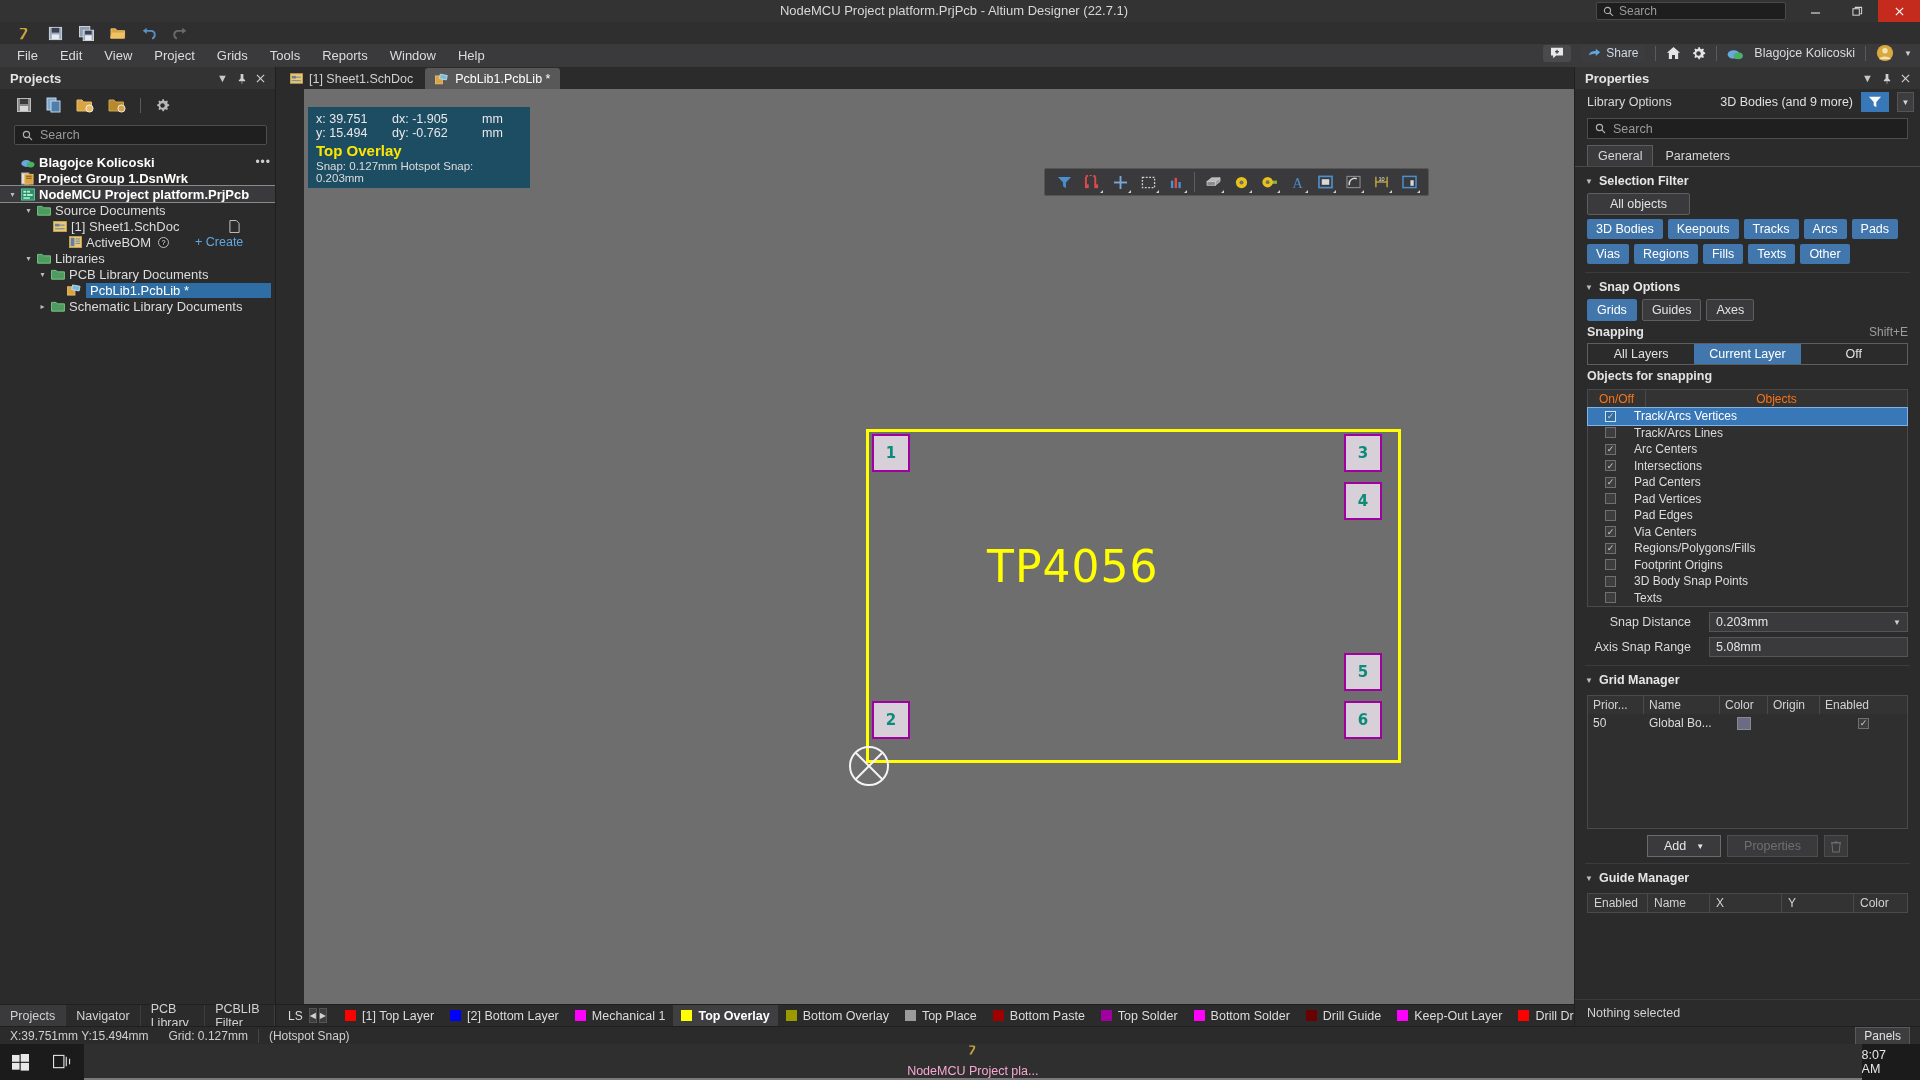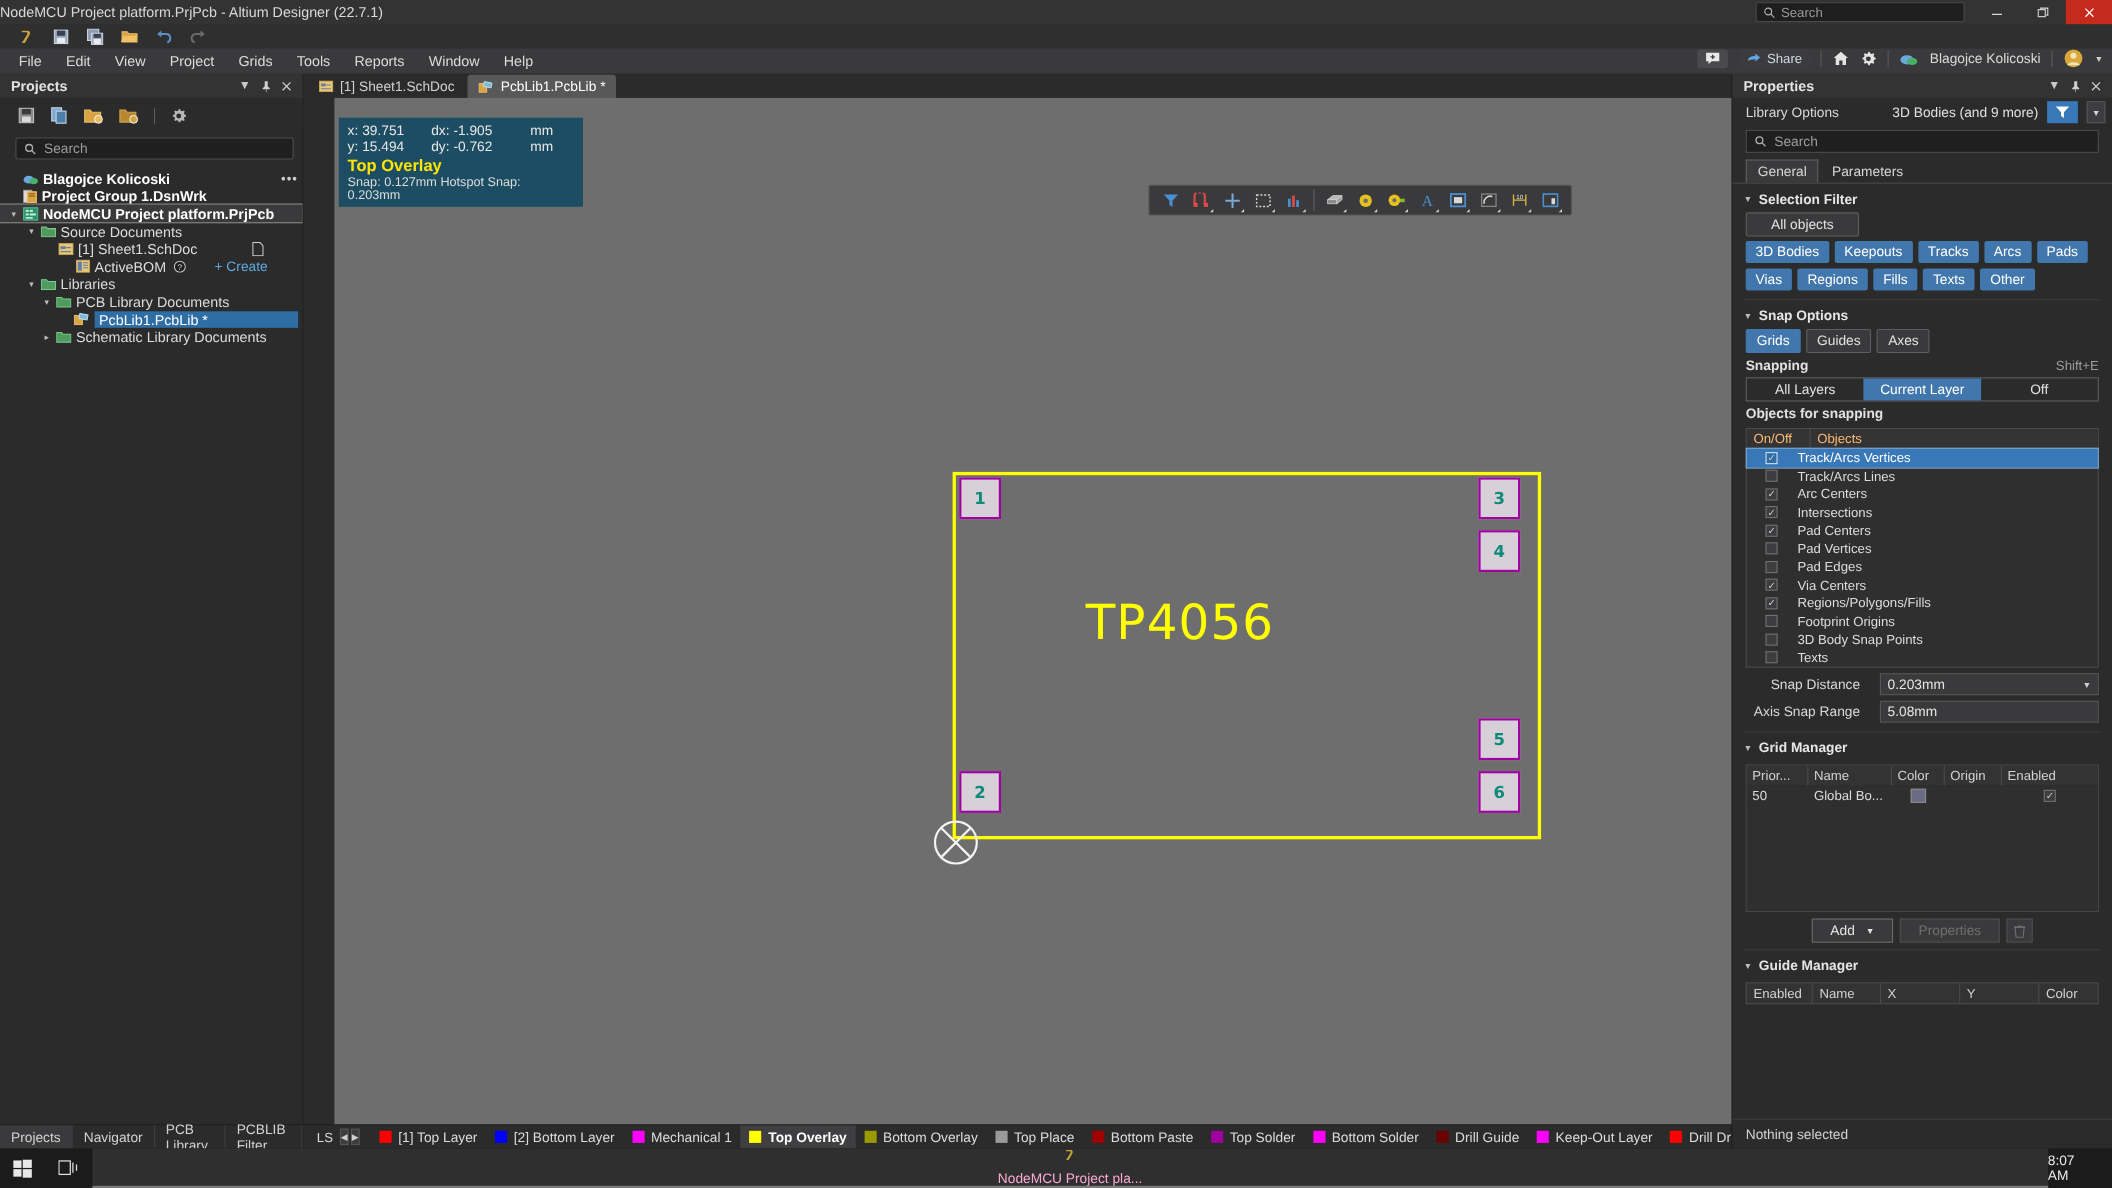--- a/index.html
+++ b/index.html
@@ -6,21 +6,21 @@
   html,body { width:1920px; height:1080px; overflow:hidden; }
   body {
     font-family: "Liberation Sans", sans-serif;
     background:#2b2b2b; color:#d4d4d4; font-size:13px;
     -webkit-font-smoothing: antialiased;
   }
   .app { position:relative; width:1920px; height:1080px; display:flex; flex-direction:column; }
 
   
   .titlebar { height:22px; background:#333334; display:flex; align-items:center; position:relative; flex:none; }
-  .title-text { position:absolute; left:0; right:12px; font-size:13px; color:#d8d8d8; line-height:22px; }
+  .title-text { position:absolute; left:0; right:12px; text-align:center; font-size:13px; color:#d8d8d8; line-height:22px; }
   .tb-right { margin-left:auto; display:flex; align-items:center; height:22px; z-index:3; }
   .win-search { width:190px; height:18px; background:#1e1e1e; border:1px solid #4a4a4a; border-radius:2px;
                 display:flex; align-items:center; gap:5px; padding:0 6px; margin-right:8px; color:#9a9a9a; font-size:12px; }
   .winbtn { width:42px; height:22px; display:flex; align-items:center; justify-content:center; color:#d8d8d8; font-size:13px; }
   .winbtn.close { background:#c42b1c; color:#fff; }
 
   
   .quickbar { height:22px; background:#2f2f30; display:flex; align-items:center; padding-left:16px; gap:14px; flex:none; }
   .qa-ico { width:17px; height:17px; display:flex; align-items:center; justify-content:center; }
 
@@ -129,21 +129,21 @@
   .chip.seg { background:#3a3a3c; border:1px solid #5e5e60; color:#e2e2e2; }
   .chip.seg.on { background:#4277ad; border-color:#4277ad; color:#fff; }
   .divider { height:1px; background:#3c3c3c; margin:8px 10px 0 10px; }
   .rowlbl { display:flex; align-items:center; padding:4px 12px 2px 12px; font-size:12.5px; font-weight:bold; color:#e2e2e2; }
   .rowlbl .hint { margin-left:auto; font-weight:normal; color:#9d9d9d; font-size:12px; }
   .seg3 { display:flex; margin:2px 12px 0 12px; border:1px solid #5e5e60; }
   .seg3 > div { flex:1; text-align:center; font-size:12.5px; padding:3px 0; color:#e2e2e2; }
   .seg3 > div.on { background:#4277ad; color:#fff; }
 
   .tbl { margin:4px 12px 0 12px; border:1px solid #4a4a4a; background:#2f2f30; }
-  .tbl-hdr { display:flex; background:#333334; font-size:12px; color:#fdba74; }
+  .tbl-hdr { display:flex; background:#333334; font-size:12px; color:#f97316;text-align:center; }
   .tbl-hdr > div { padding:2px 6px; border-right:1px solid #4a4a4a; }
   .tbl-row { display:flex; align-items:center; height:16.5px; font-size:12px; color:#dcdcdc; }
   .tbl-row.sel { background:#3878b8; color:#fff; outline:1px solid #7fb4e4; }
   .cb { width:11px; height:11px; border:1px solid #707070; background:#3d3d3f; display:flex; align-items:center; justify-content:center;
        font-size:9px; color:#cfcfcf; margin-left:17px; flex:none; }
   .tbl-row .oname { margin-left:18px; }
 
   .fieldrow { display:flex; align-items:center; gap:18px; margin:5px 12px 0 12px; }
   .fieldrow .flbl { width:104px; text-align:right; font-size:12.5px; color:#d8d8d8; }
   .fieldinp { flex:1; height:20px; background:#3a3a3c; border:1px solid #555; display:flex; align-items:center;
@@ -897,20 +897,27 @@
           <div style="width:72px">Y</div>
           <div style="flex:1;border-right:none">Color</div>
         </div>
 
         <div style="flex:1"></div>
         <div class="nothing">Nothing selected</div>
       </div>
     </div>
   </div>
 
+  <div class="statusbar">
+    <div class="sb-cell">X:39.751mm Y:15.494mm</div>
+    <div class="sb-cell">Grid: 0.127mm</div>
+    <div class="sb-div"></div>
+    <div class="sb-cell">(Hotspot Snap)</div>
+    <div class="panels-btn">Panels</div>
+  </div>
 
   <div class="taskbar">
     <div class="tbitem">
       <svg width="17" height="17" viewBox="0 0 18 18">
           <rect x="0" y="1" width="8" height="7.2" fill="#e8e8e8"></rect>
           <rect x="9.2" y="0" width="8.8" height="8.2" fill="#e8e8e8"></rect>
           <rect x="0" y="9.4" width="8" height="7.2" fill="#e8e8e8"></rect>
           <rect x="9.2" y="9.4" width="8.8" height="8.2" fill="#e8e8e8"></rect>
         </svg>
     </div>

